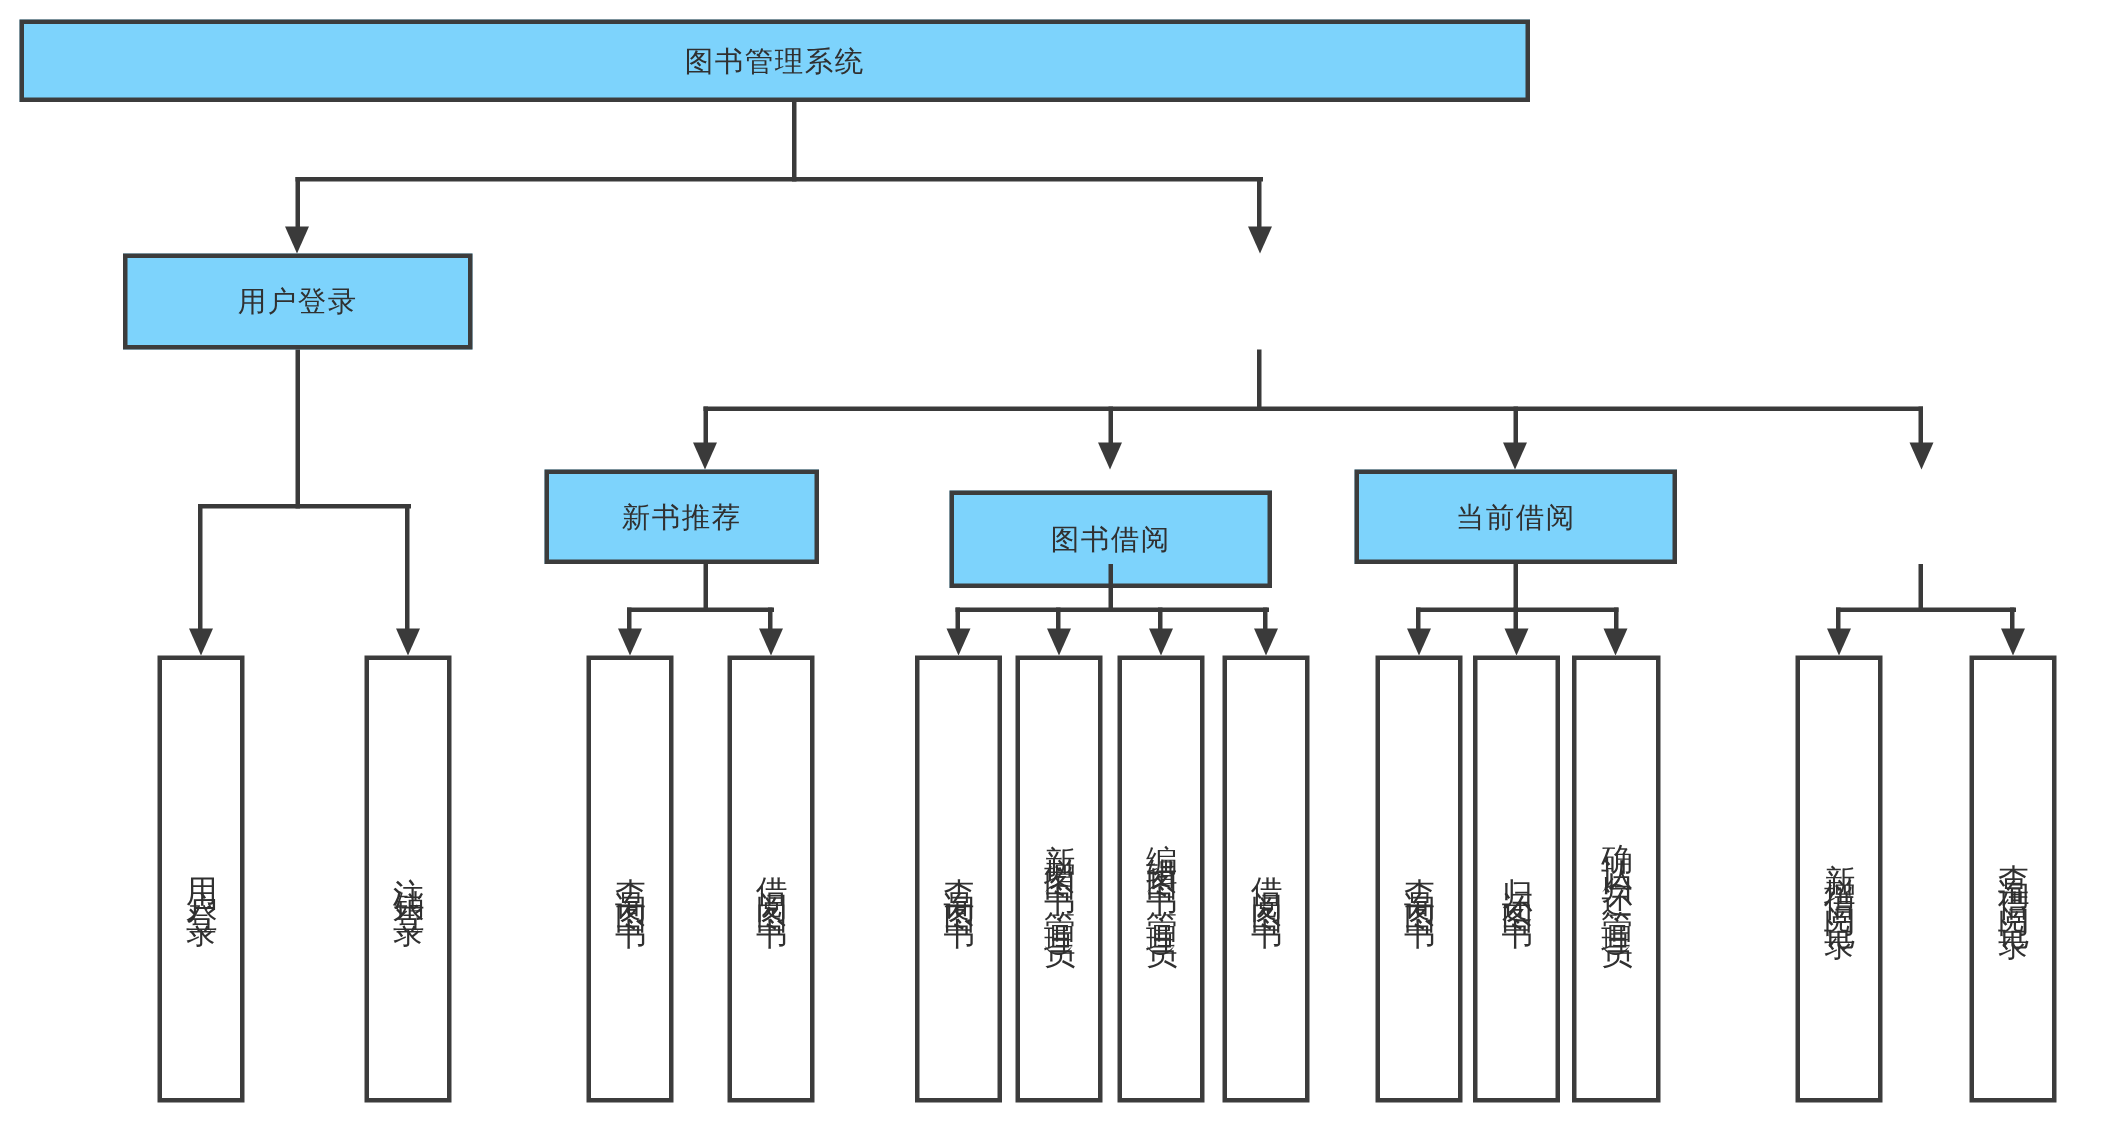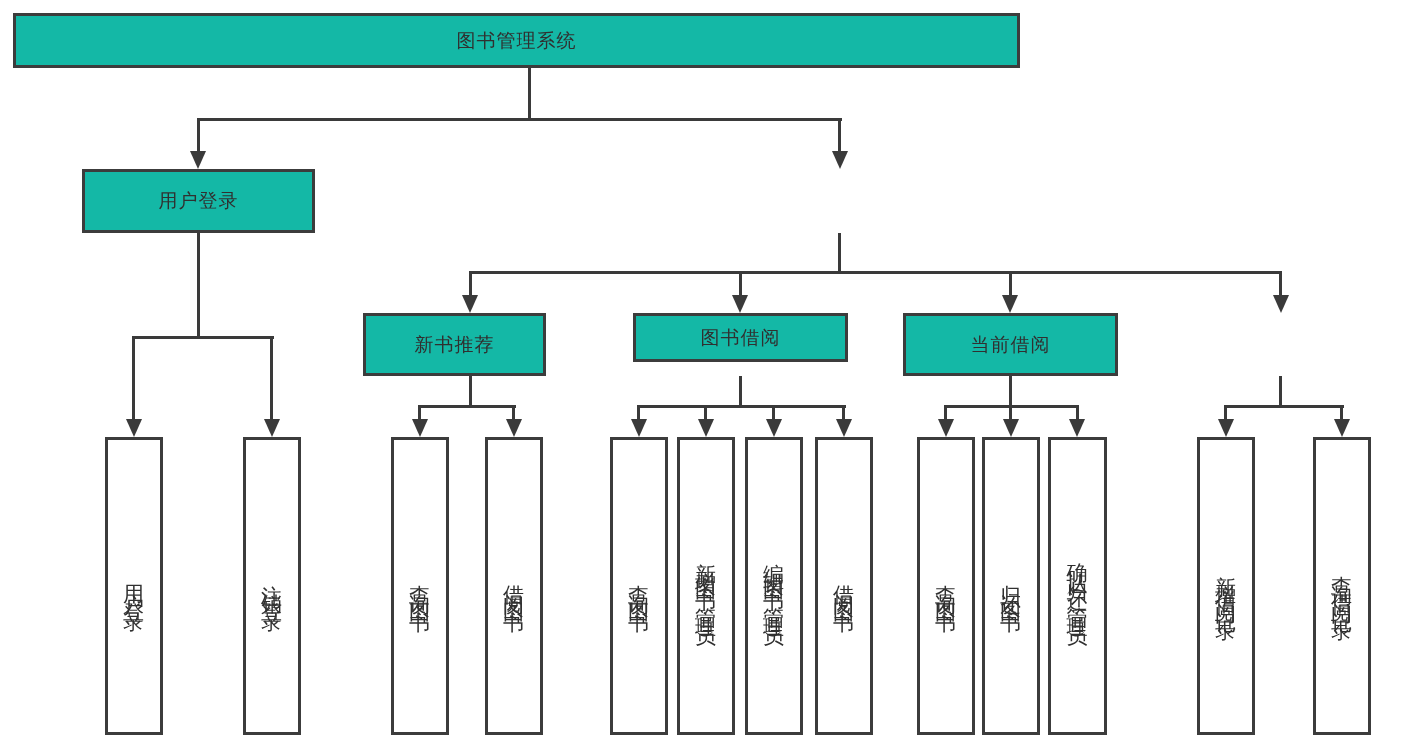--- a/index.html
+++ b/index.html
@@ -13,21 +13,21 @@
     width: 1405px;
     height: 747px;
     background: #ffffff;
     overflow: hidden;
   }
   
   .hbox {
     position: absolute;
     box-sizing: border-box;
     border: 3px solid #3c3c3c;
-    background: #14b8a6;
+    background: #7dd3fc;
     display: flex;
     align-items: center;
     justify-content: center;
   }
   .hlabel {
     font-size: 19px;
     color: #303030;
     letter-spacing: 1px;
     white-space: nowrap;
   }
@@ -115,21 +115,21 @@
   <div class="line v" style="left:739px; top:271px; height:26px;"></div>
   <div class="arrowhead" style="left:732px; top:295px;"></div>
   <div class="line v" style="left:1009px; top:271px; height:26px;"></div>
   <div class="arrowhead" style="left:1002px; top:295px;"></div>
   <div class="line v" style="left:1279px; top:271px; height:26px;"></div>
   <div class="arrowhead" style="left:1273px; top:295px;"></div>
 
   <div class="hbox" style="left:363px; top:313px; width:183px; height:63px;">
     <span class="hlabel">新书推荐</span>
   </div>
-  <div class="hbox" style="left:633px; top:313px; width:215px; height:49px;">
+  <div class="hbox" style="left:633px; top:327px; width:215px; height:65px;">
     <span class="hlabel">图书借阅</span>
   </div>
   <div class="hbox" style="left:903px; top:313px; width:215px; height:63px;">
     <span class="hlabel">当前借阅</span>
   </div>
 
   <div class="line v" style="left:469px; top:376px; height:32px;"></div>
   <div class="line h" style="left:418px; top:405px; width:98px;"></div>
   <div class="line v" style="left:418px; top:405px; height:16px;"></div>
   <div class="arrowhead" style="left:412px; top:419px;"></div>

